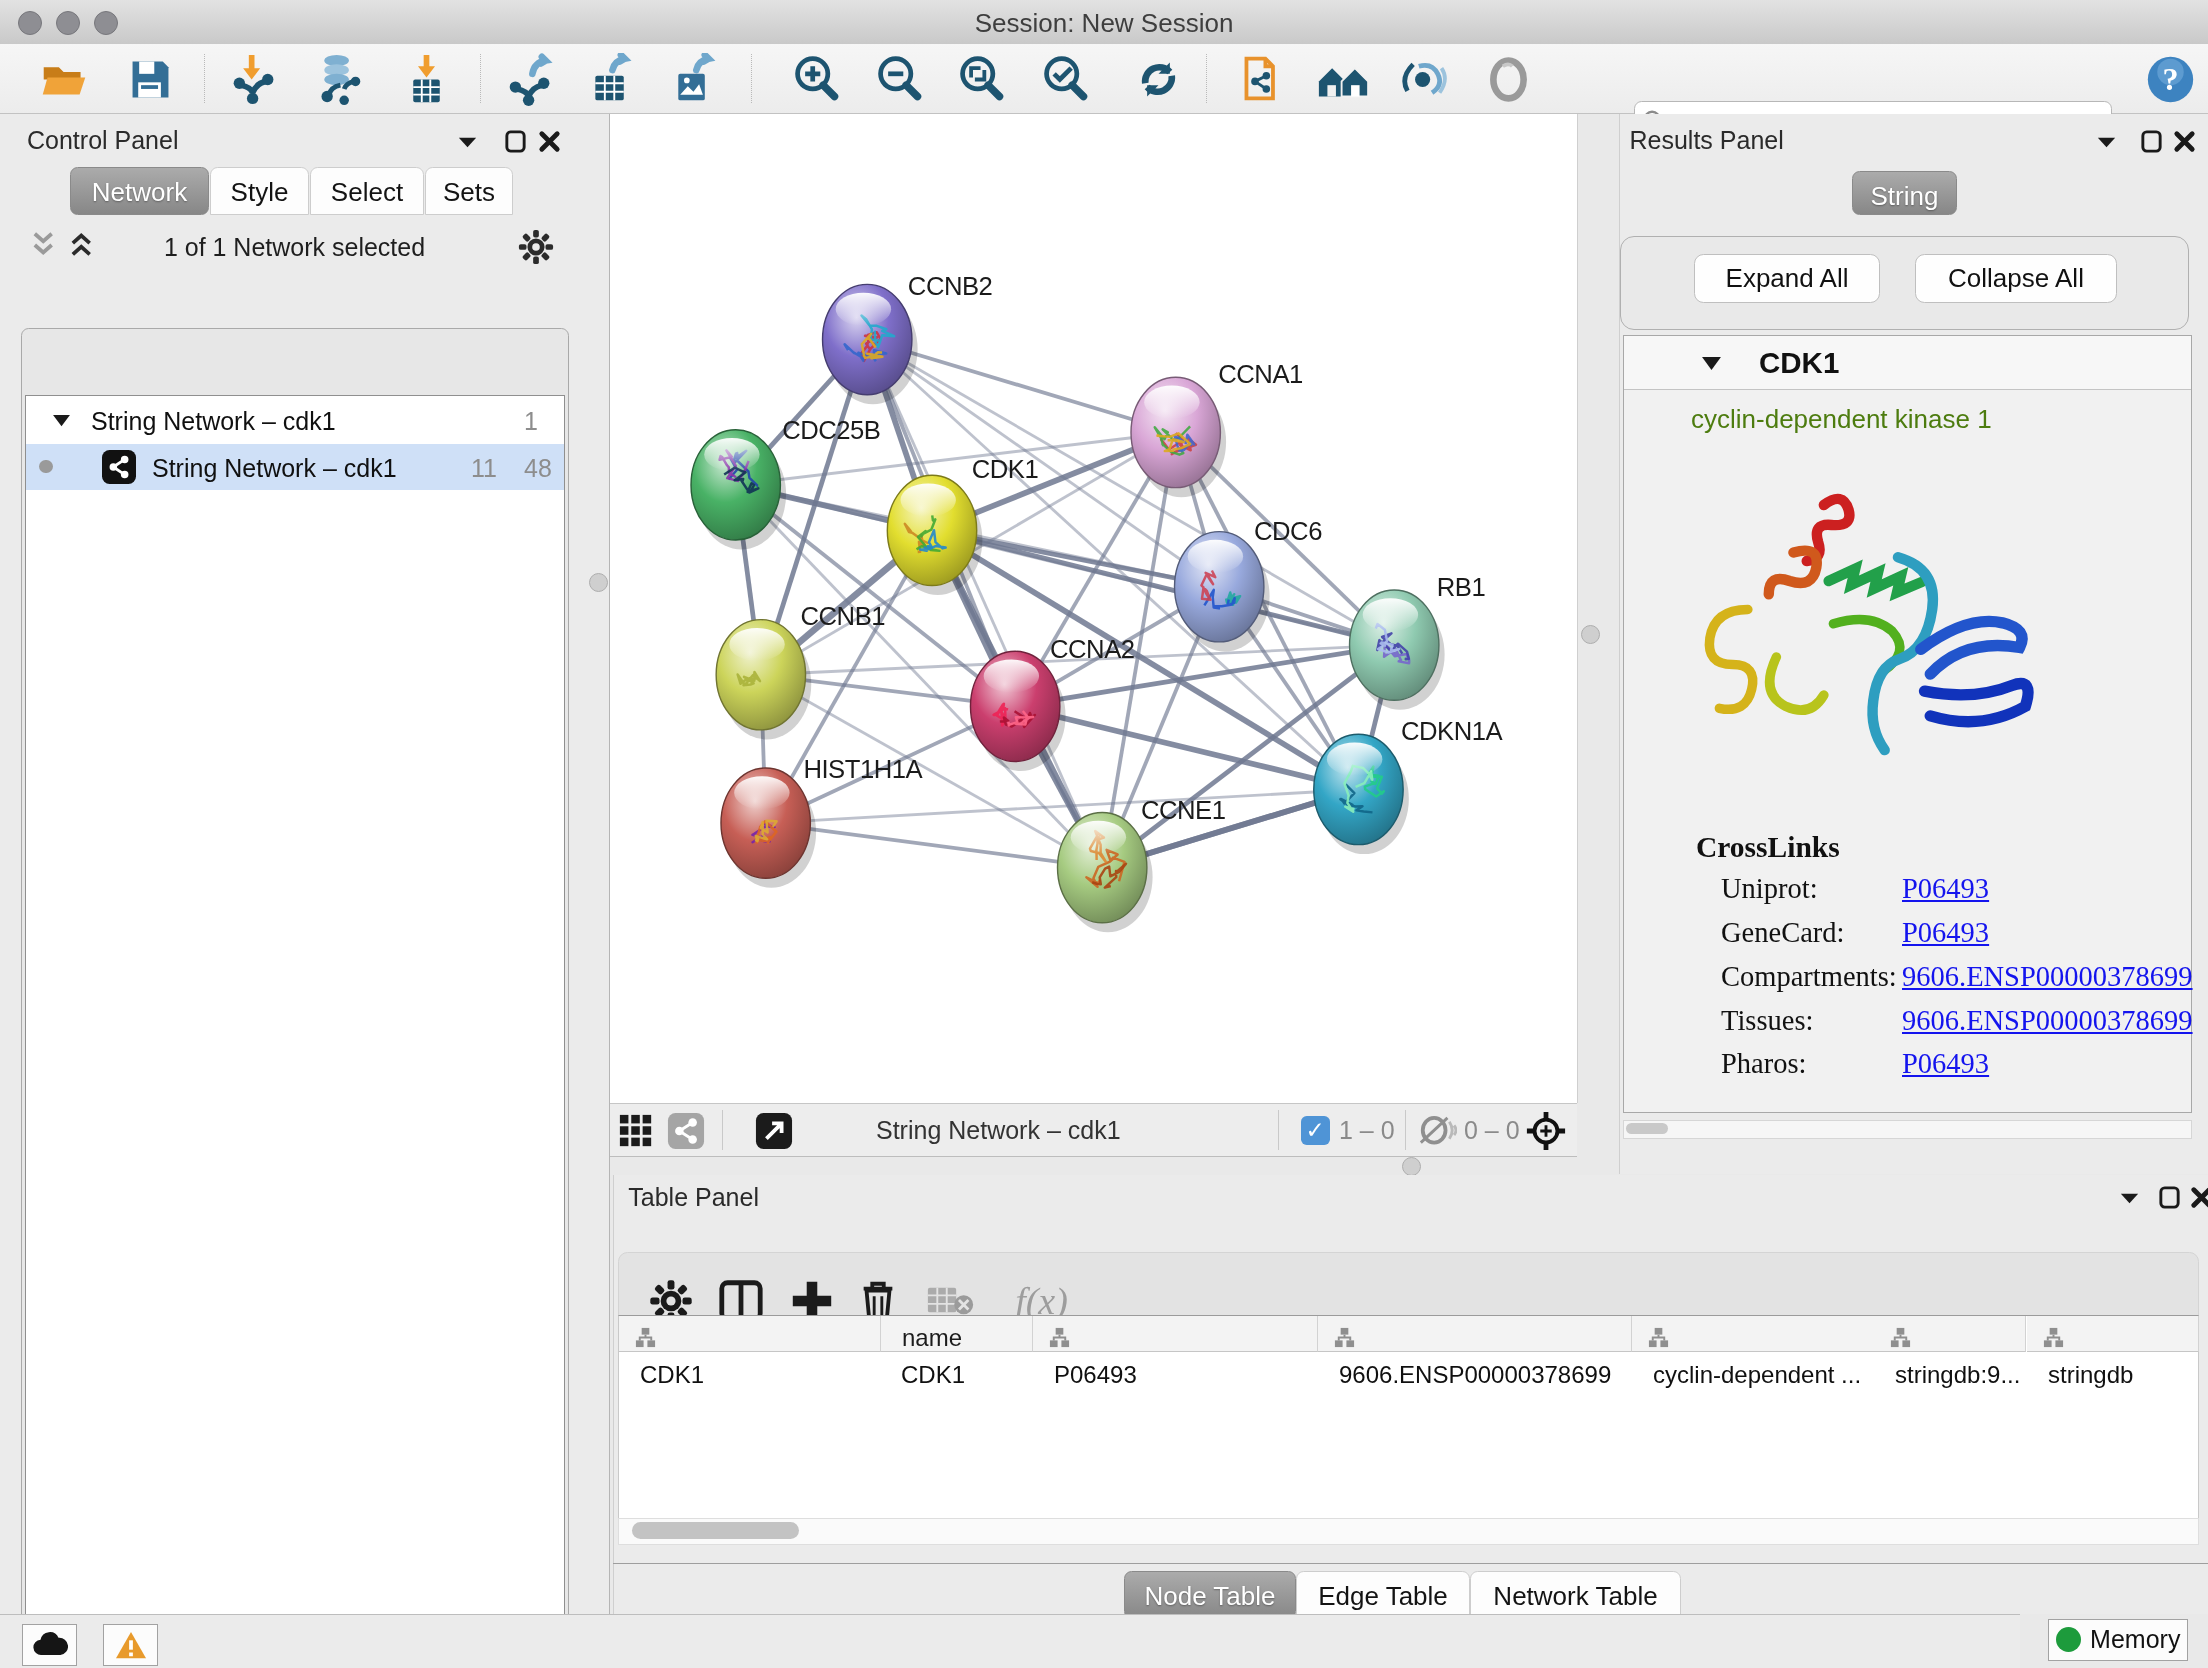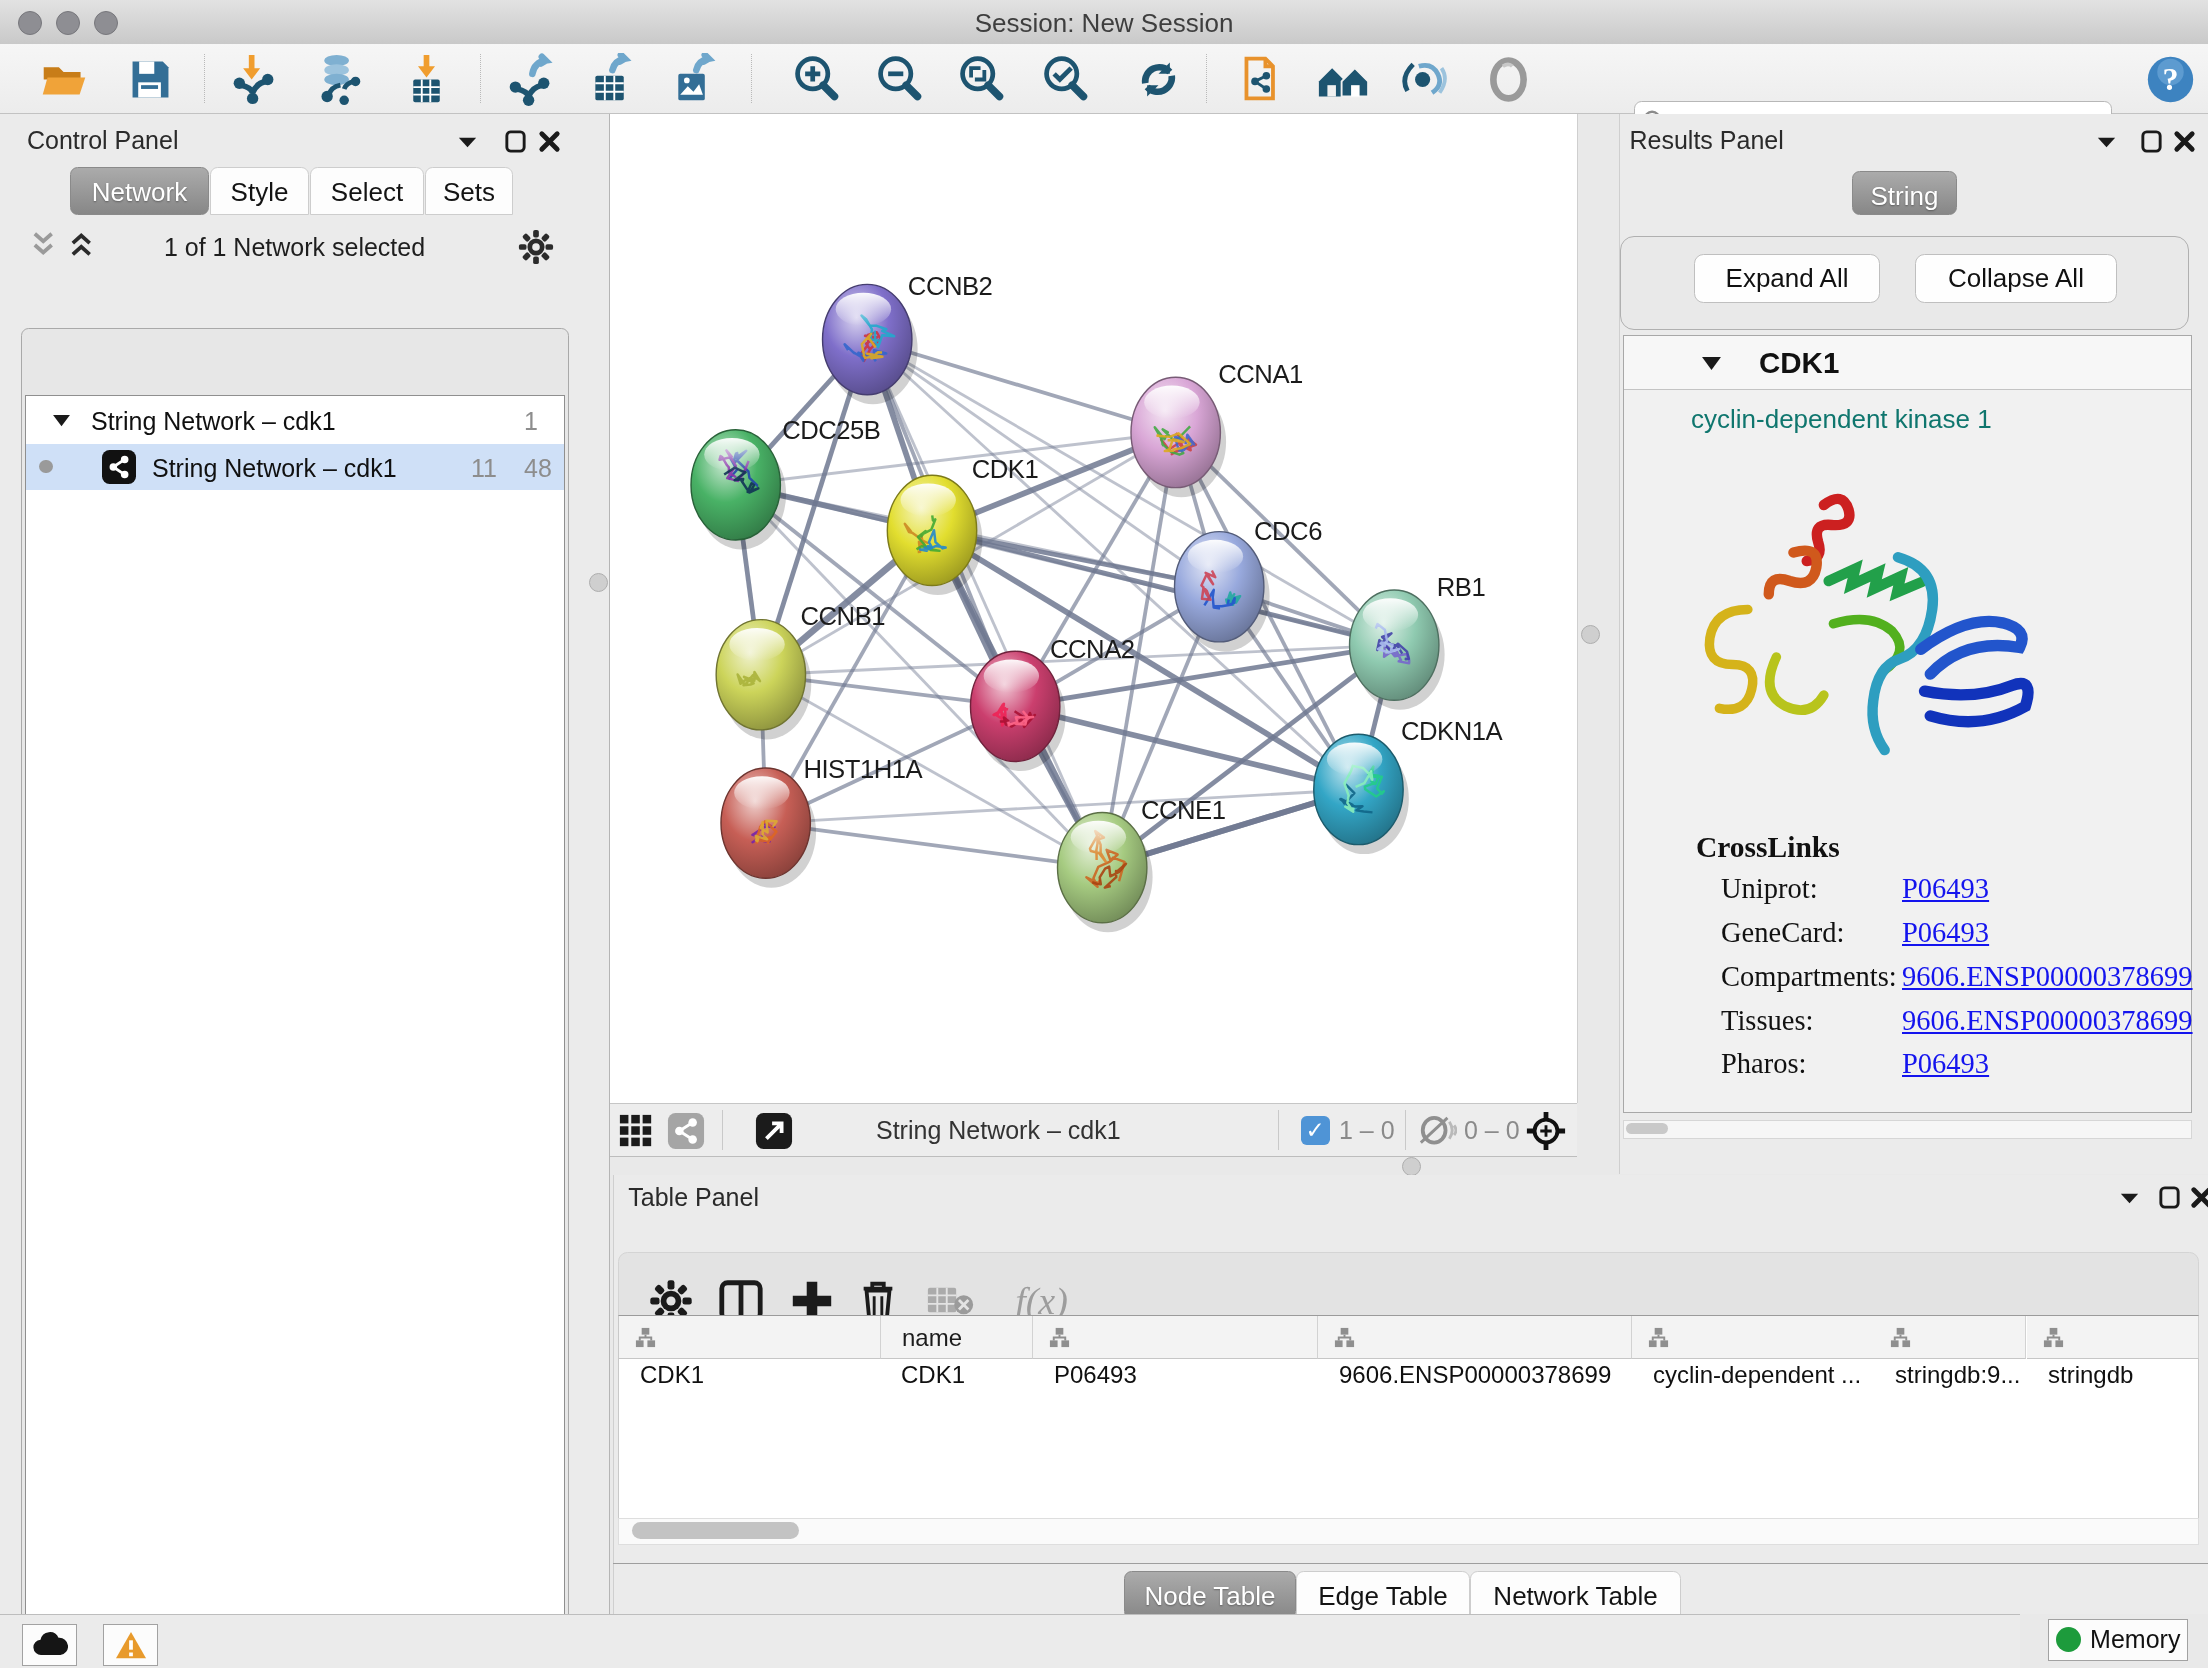--- a/index.html
+++ b/index.html
@@ -66,21 +66,21 @@
   .serif{font-family:"Liberation Serif", serif;}
   .xl-label{position:absolute;font-size:28.5px;color:#111;}
   .xl-value{position:absolute;font-size:28.5px;color:#1414ee;text-decoration:underline;cursor:pointer;}
   
   #tp-toolbar{left:618px;top:1252px;width:1579px;height:95px;background:#e3e3e3;
     border:1px solid #d4d4d4;border-radius:9.5px;}
   .tpi{position:absolute;top:17px;width:61px;height:61px;border:none;background:transparent;
     padding:0;cursor:pointer;display:flex;align-items:center;justify-content:center;}
   #tp-table{left:618px;top:1315px;width:1579px;height:202px;background:#fff;
     border-top:1.9px solid #9b9b9b;border-left:1px solid #c9c9c9;border-right:1px solid #c9c9c9;}
-  .th{position:absolute;top:0;height:43px;background:#f3f3f3;border-right:1px solid #d2d2d2;
+  .th{position:absolute;top:0;height:36px;background:#f3f3f3;border-right:1px solid #d2d2d2;
     border-bottom:1.9px solid #c6c6c6;box-sizing:border-box;overflow:hidden;white-space:nowrap;}
   .th span.lbl{font-size:24px;color:#1c1c1c;}
   .td{position:absolute;top:45px;height:42px;font-size:24px;color:#101010;
     overflow:hidden;white-space:nowrap;}
   #tp-hscroll{left:618px;top:1518px;width:1579px;height:25px;background:#fafafa;
     border:1px solid #dedede;}
   #tp-thumb{left:13.3px;top:2.9px;width:167px;height:17px;background:#c3c3c3;border-radius:8.6px;}
   #tp-divider{left:613px;top:1563px;width:1595px;height:0;border-top:1.9px solid #9e9e9e;}
   
   #bottom-bar{left:0;top:1614px;width:2020px;height:54px;background:#ebebeb;
@@ -636,21 +636,21 @@
   <button class="rp-btn" style="left:294px;width:202px;">Collapse All</button>
 </div>
 
 <div class="abs" id="rp-box2">
   <div id="rp-sec-head">
     <svg class="abs" style="left:76px;top:19px;" width="23" height="17" viewBox="0 0 24 18">
         <path d="M2 2 h20 l-10 14z" fill="#1a1a1a"></path>
       </svg>
     <span class="abs" style="left:135px;top:9.5px;font-size:29.5px;font-weight:bold;color:#111;">CDK1</span>
   </div>
-  <div class="abs" style="left:67px;top:68px;font-size:26px;color:#0f766e;">cyclin-dependent kinase 1</div>
+  <div class="abs" style="left:67px;top:68px;font-size:26px;color:#4d7c0f;">cyclin-dependent kinase 1</div>
 
   <svg class="abs" style="left:57px;top:131px;" width="357" height="323" viewBox="0 0 375 340">
     <g fill="none" stroke-linecap="round">
       <path d="M150 40 q20 -15 26 5 q5 18 -18 16 q-20 -2 -14 18 q6 18 -12 20" stroke="#cc2020" stroke-width="11"></path>
       <path d="M118 90 q28 -8 24 16 q-4 22 -28 14 q-22 -8 -22 14" stroke="#d0591c" stroke-width="11"></path>
       <path d="M70 150 q-35 0 -40 30 q-4 28 24 28 q26 0 20 26 q-6 26 -34 20" stroke="#d5b31a" stroke-width="10"></path>
       <path d="M100 200 q-18 38 10 52 q26 12 40 -12" stroke="#b8c41c" stroke-width="10"></path>
       <path d="M155 120 l28 -13 l-4 17 l28 -13 l-4 17 l28 -13 l-4 17 l26 -11" stroke="#22a04a" stroke-width="11"></path>
       <path d="M160 165 q40 -12 62 8 q20 22 -10 42" stroke="#52b01e" stroke-width="10"></path>
       <path d="M228 95 q42 12 36 55 q-6 42 -34 52 q-24 8 -28 44 q-4 30 12 52" stroke="#2e9ec0" stroke-width="11"></path>

